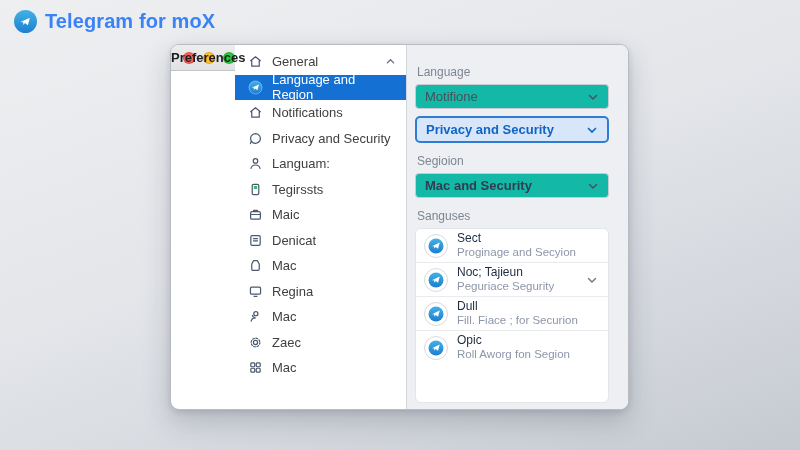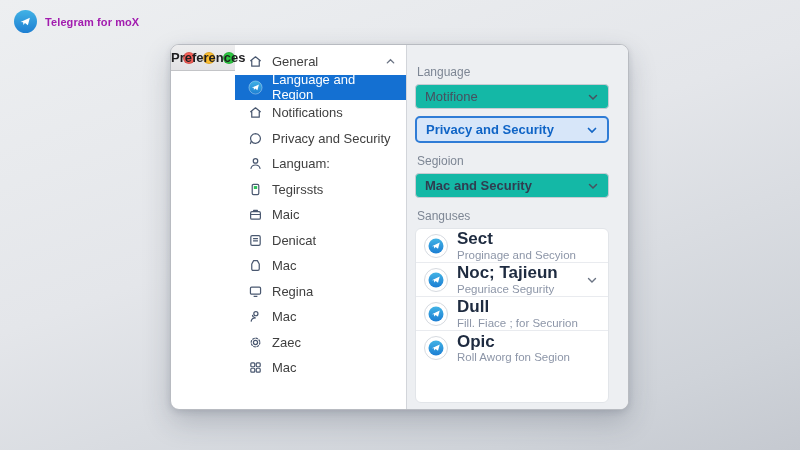--- a/index.html
+++ b/index.html
@@ -8,21 +8,21 @@
     font-family:"Liberation Sans", sans-serif;
     background:linear-gradient(160deg,#edeff1 0%,#e4e6ea 45%,#cfd3d9 85%,#c5c9d0 100%);
     position:relative;
     -webkit-font-smoothing:antialiased;
   }
   
   .brand { position:absolute; left:14px; top:10px; display:flex; align-items:center; gap:8px; }
   .brand-logo { width:23px; height:23px; border-radius:50%;
     background:linear-gradient(180deg,#41b2e5,#1e7fd2); display:flex; align-items:center; justify-content:center; }
   .brand-logo svg { width:15px; height:15px; }
-  .brand-text { font-size:11px; font-weight:700; color:#a21caf; letter-spacing:.1px; }
+  .brand-text { font-size:20px; font-weight:700; color:#3b82f6; letter-spacing:.1px; }
 
   
   .window { position:absolute; left:170px; top:44px; width:459px; height:366px;
     background:#fff; border-radius:9px; border:1px solid #b8bbc1;
     box-shadow:0 12px 28px rgba(40,50,70,.22), 0 2px 6px rgba(40,50,70,.14);
     display:flex; flex-direction:row; overflow:hidden; }
   .titlebar { height:26px; flex:0 0 26px; display:flex; align-items:center; position:relative;
     background:linear-gradient(180deg,#ededee,#e2e2e4); border-bottom:1px solid #c3c4c7; }
   .lights { display:flex; gap:8px; padding-left:12px; }
   .light { width:12px; height:12px; border-radius:50%; border:.5px solid rgba(0,0,0,.12); }
@@ -55,21 +55,21 @@
   
   .list-panel { margin-top:5px; background:#fff; border-radius:6px; border:1px solid #e2e5e9;
     overflow:hidden; flex:1; }
   .list-row { height:34px; display:flex; align-items:center; gap:9px; padding:0 10px 0 8px;
     border-bottom:1px solid #e9ebef; }
   .list-row:last-child { border-bottom:none; }
   .avatar { width:24px; height:24px; border-radius:50%; background:#fff; border:1px solid #d6dae0;
     display:flex; align-items:center; justify-content:center; flex:0 0 24px; }
   .avatar svg { width:18px; height:18px; }
   .row-text { display:flex; flex-direction:column; line-height:1.15; min-width:0; }
-  .row-title { font-size:17px; font-weight:700; color:#1e2b40; }
+  .row-title { font-size:12px; font-weight:400; color:#1e2b40; }
   .row-sub { font-size:11.5px; color:#8d96a8; }
   .row-chev { margin-left:auto; display:flex; }
   .row-chev svg { width:12px; height:12px; }
   .hidden-defs { position:absolute; width:0; height:0; overflow:hidden; }
 </style>
 </head>
 <body>
 
 <svg class="hidden-defs" aria-hidden="true">
   <defs>

